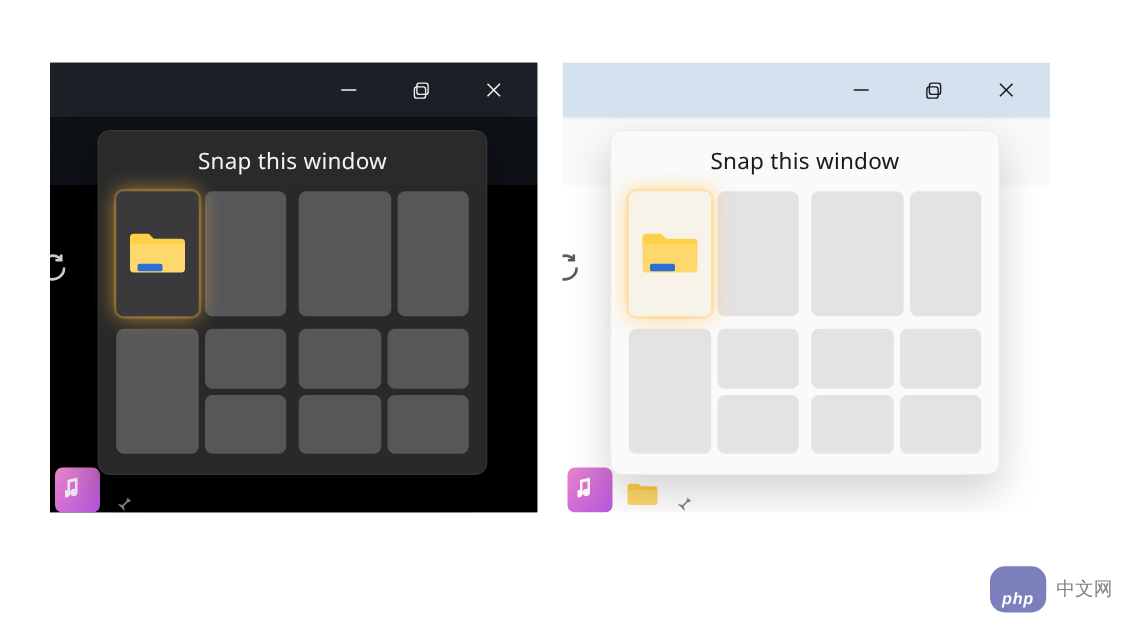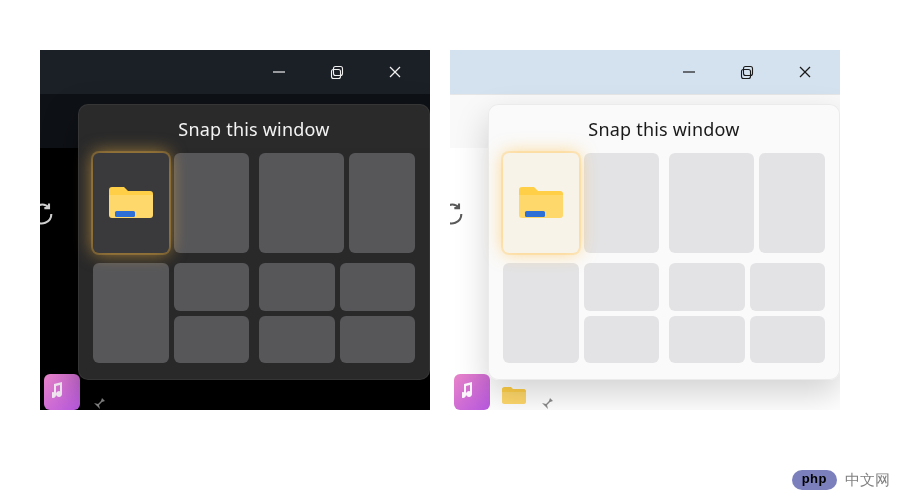--- a/index.html
+++ b/index.html
@@ -117,21 +117,21 @@
     width: 16px; height: 16px;
   }
   .dark .pin-icon { fill: #8a8a8a; }
   .light .pin-icon { fill: #8a8a8a; }
 
   
   .snap-flyout {
     position: absolute;
     top: 54px;
     left: 38px;
-    width: 352px;
+    width: 312px;
     border-radius: 10px;
     padding: 12px 14px 16px;
     box-shadow: 0 14px 34px rgba(0,0,0,.35);
   }
   .dark .snap-flyout {
     background: rgba(44,44,46,.92);
     border: 1px solid rgba(255,255,255,.06);
   }
   .light .snap-flyout {
     background: rgba(250,250,250,.96);
@@ -194,24 +194,25 @@
     bottom: 10px;
     display: flex;
     align-items: center;
     gap: 8px;
     font-size: 15px;
     color: #808080;
     font-family: "Microsoft YaHei", sans-serif;
   }
   .php-badge {
     background: #7b80bd;
-    color: #000000;
+    color: #ffffff;
     font-weight: 700;
+    font-style: italic;
     font-size: 13px;
-    padding: 1px 10px 4px;
+    padding: 18px 10px 4px;
     border-radius: 12px;
     letter-spacing: .5px;
   }
 </style>
 </head>
 <body>
 
 <div class="stage">
 
   <div class="variant dark">

